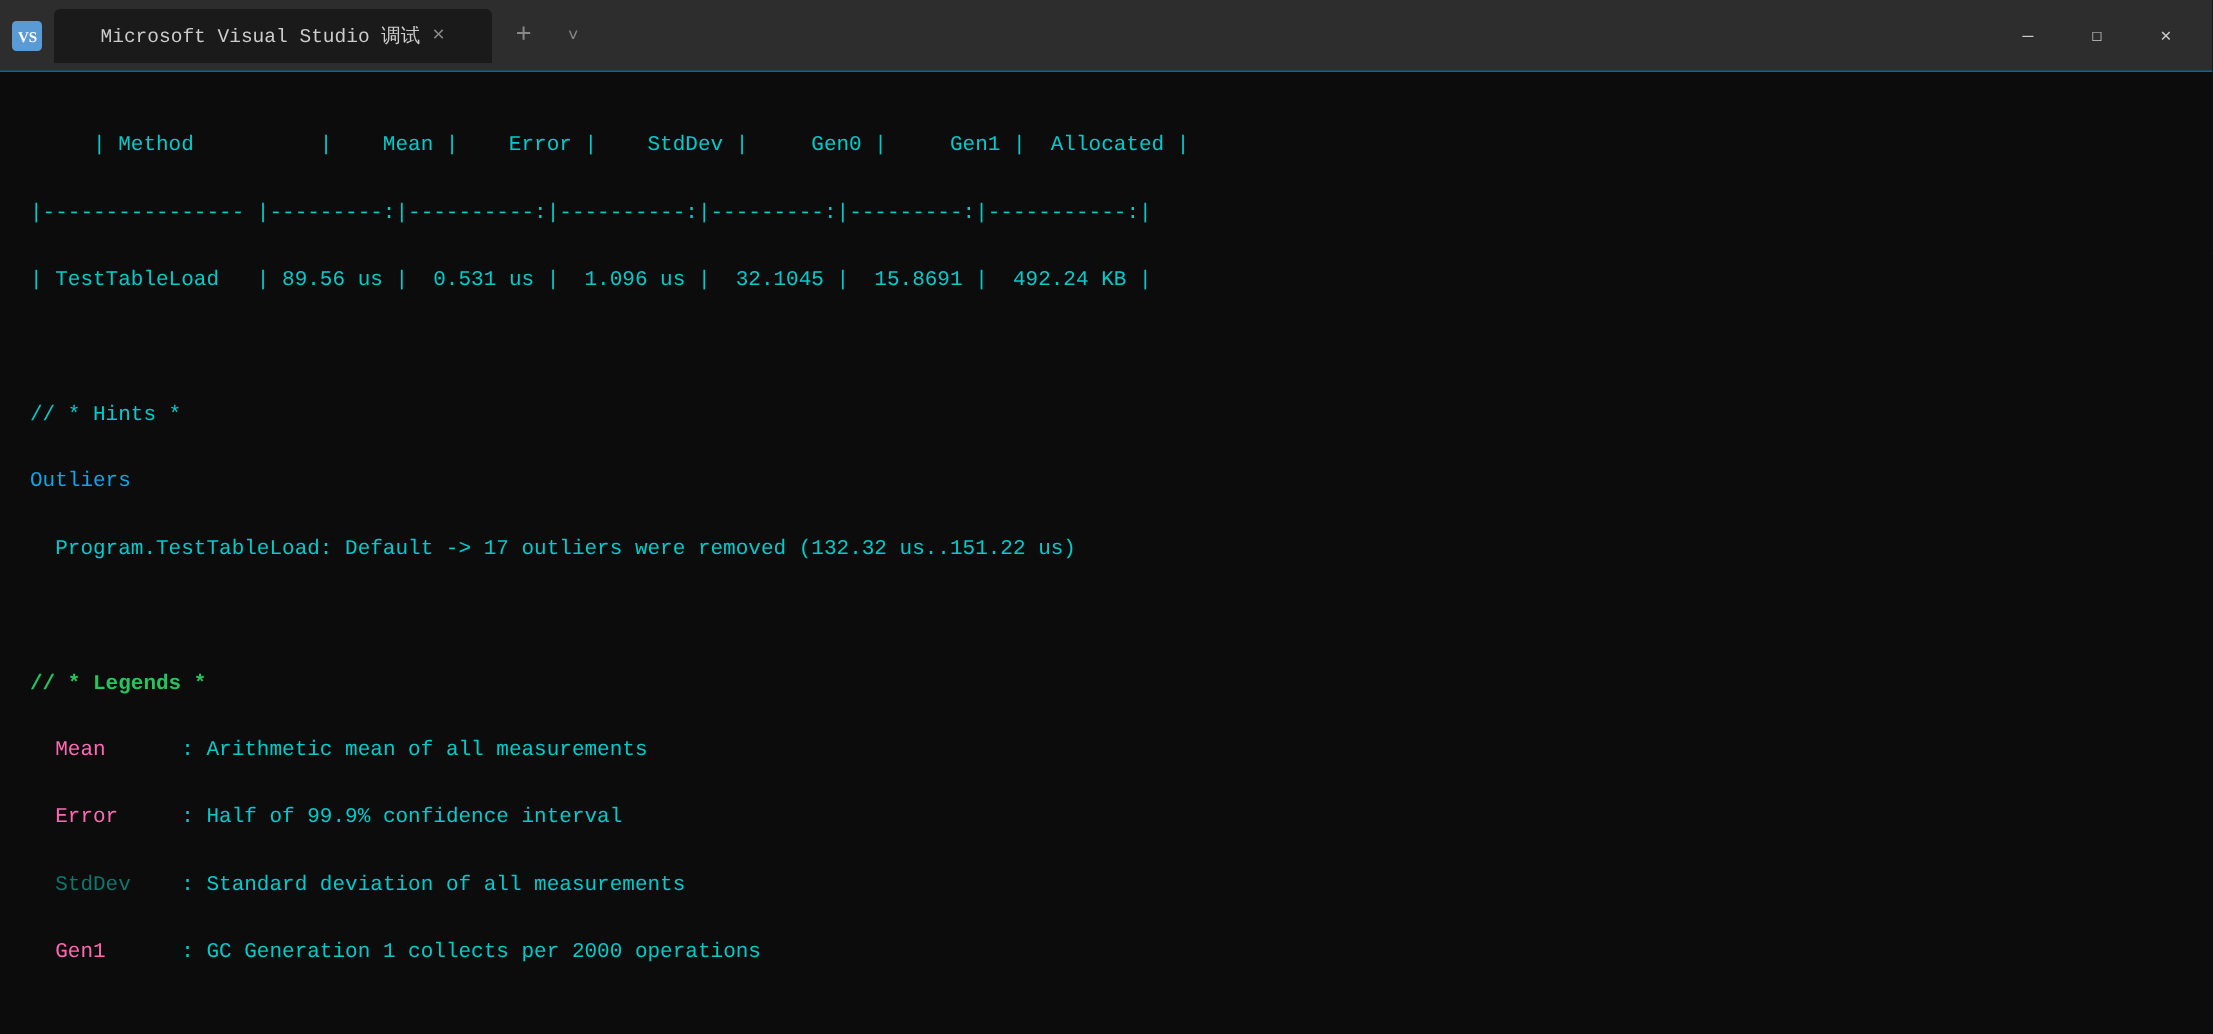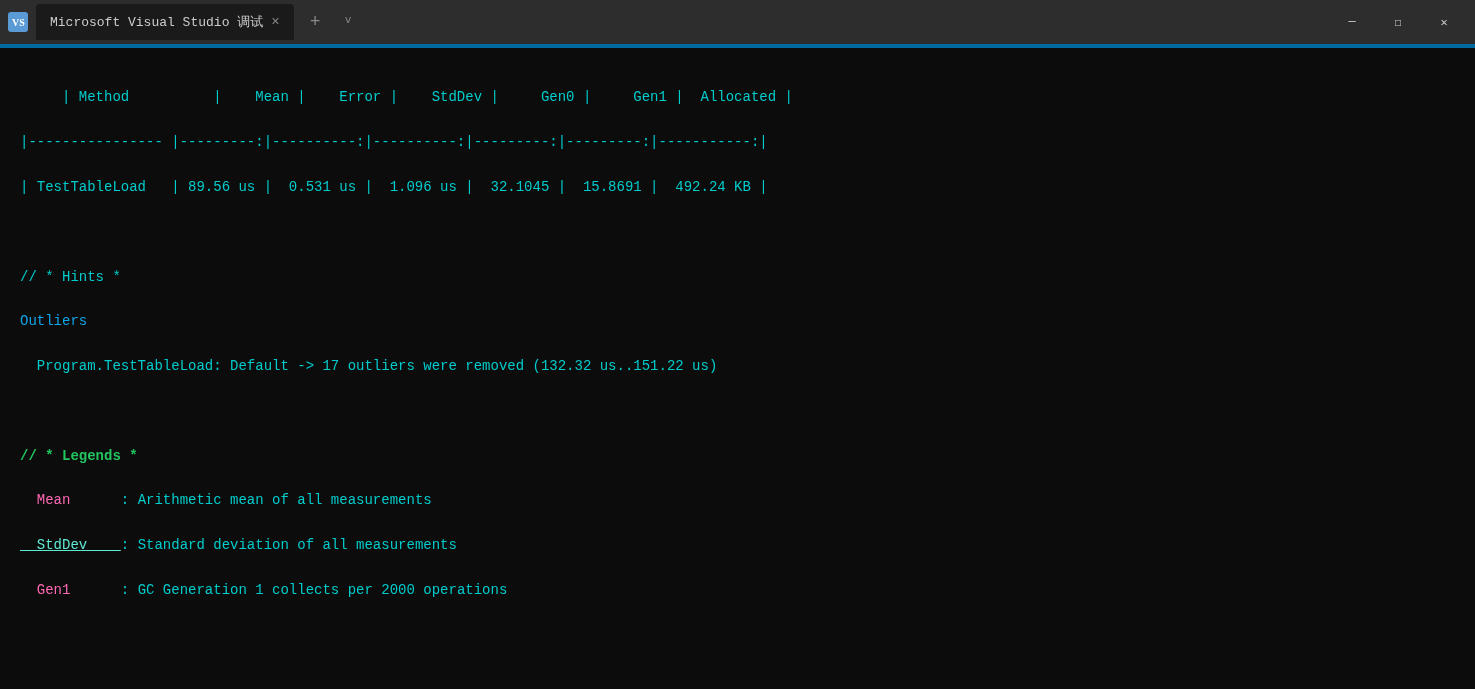--- a/index.html
+++ b/index.html
@@ -13,21 +13,21 @@
     }
 
     
     .titlebar {
       background: #2d2d2d;
       height: 48px;
       display: flex;
       align-items: center;
       padding: 0 8px;
       gap: 8px;
-      border-bottom: 4px solid #0369a1;
+      border-bottom: 1px solid #0369a1;
     }
 
     .titlebar-icon {
       width: 20px;
       height: 20px;
       background: #5b9bd5;
       border-radius: 3px;
       display: flex;
       align-items: center;
       justify-content: center;
@@ -35,21 +35,21 @@
       font-size: 12px;
       font-weight: bold;
       flex-shrink: 0;
     }
 
     .tab {
       display: flex;
       align-items: center;
       gap: 8px;
       background: #1a1a1a;
-      padding: 6px 14px;
+      padding: 6px 31px;
       border-radius: 4px 4px 0 0;
       color: #cccccc;
       font-size: 13px;
       height: 36px;
     }
 
     .tab-close {
       color: #888;
       font-size: 14px;
       cursor: pointer;
@@ -131,21 +131,22 @@
 <span class="terminal-line" style="color: rgb(0, 204, 204); margin-left: 42px;">| Method          |    Mean |    Error |    StdDev |     Gen0 |     Gen1 |  Allocated |</span>
 <span class="terminal-line" style="color: rgb(0, 204, 204);">|---------------- |---------:|----------:|----------:|---------:|---------:|-----------:|</span>
 <span class="terminal-line" style="color: rgb(0, 204, 204);">| TestTableLoad   | 89.56 us |  0.531 us |  1.096 us |  32.1045 |  15.8691 |  492.24 KB |</span>
 <span class="terminal-line" style="color: rgb(0, 204, 204);">&nbsp;</span>
 <span class="terminal-line" style="color: rgb(0, 204, 204);">// * Hints *</span>
 <span class="terminal-line" style="color: #0ea5e9;">Outliers</span>
 <span class="terminal-line" style="color: rgb(0, 204, 204);">  Program.TestTableLoad: Default -&gt; 17 outliers were removed (132.32 us..151.22 us)</span>
 <span class="terminal-line" style="color: rgb(0, 204, 204);">&nbsp;</span>
 <span class="terminal-line" style="color: #22c55e; font-weight: bold;">// * Legends *</span>
 <span class="terminal-line"><span style="color: rgb(255, 105, 180);">  Mean      </span><span style="color: rgb(0, 204, 204);">: Arithmetic mean of all measurements</span></span>
-<span class="terminal-line"><span style="color: #5eead4; text-decoration: underline;">  StdDev    </span><span style="color: rgb(0, 204, 204);">: Standard deviation of all measurements</span></span>
+<span class="terminal-line"><span style="color: rgb(255, 105, 180);">  Error     </span><span style="color: rgb(0, 204, 204);">: Half of 99.9% confidence interval</span></span>
+<span class="terminal-line"><span style="color: #0f766e;">  StdDev    </span><span style="color: rgb(0, 204, 204);">: Standard deviation of all measurements</span></span>
 <span class="terminal-line"><span style="color: rgb(255, 105, 180);">  Gen1      </span><span style="color: rgb(0, 204, 204);">: GC Generation 1 collects per 2000 operations</span></span>
 
 
 
 
 
 
 
 
 

